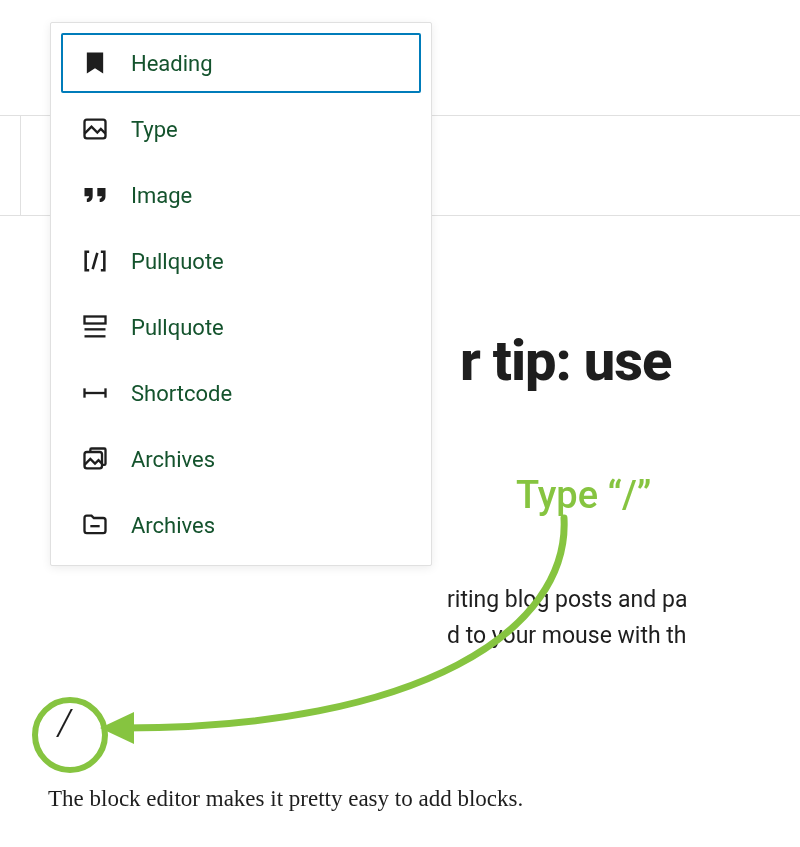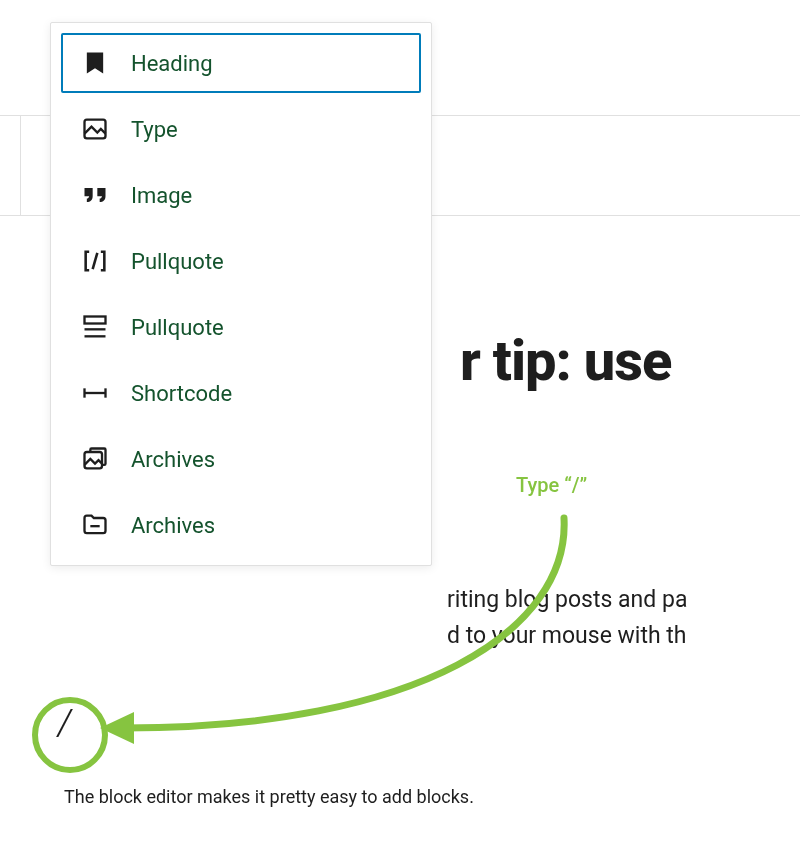--- a/index.html
+++ b/index.html
@@ -7,21 +7,21 @@
   .canvas { position: relative; width: 800px; height: 847px; }
 
   
   .bg-line-top { position:absolute; left:0; right:0; top:115px; height:1px; background:#e0e0e0; }
   .bg-line-vsep { position:absolute; left:20px; top:115px; width:1px; height:100px; background:#e0e0e0; }
   .bg-line-bot { position:absolute; left:0; right:0; top:215px; height:1px; background:#e0e0e0; }
 
   
   .bg-title { position:absolute; left:0; right:0; top:328px; padding-left:460px; font-size:56px; font-weight:800; letter-spacing:-1px; white-space:nowrap; }
   .bg-para  { position:absolute; left:0; right:0; top:582px; padding-left:447px; font-size:23px; line-height:1.55; white-space:nowrap; }
-  .bottom-para { position:absolute; left:64px; right:0; top:786px; font-size:18px; white-space:nowrap; }
+  .bottom-para { position:absolute; left:48px; right:0; top:786px; font-size:23px; white-space:nowrap;font-family:Liberation Serif, serif; }
 
   
   .menu {
     position:absolute; left:50px; top:22px; width:382px;
     background:#fff; border:1px solid #e0e0e0; border-radius:2px;
     box-shadow:0 2px 10px rgba(0,0,0,0.08);
     padding:4px 0;
     z-index:5;
   }
   .menu-item {
@@ -32,21 +32,21 @@
     border:2px solid transparent; border-radius:2px;
     margin:6px 10px;
   }
   .menu-item.selected { border-color:#007cba; }
   .menu-icon { width:28px; height:28px; display:flex; align-items:center; justify-content:center; flex:0 0 28px; }
   .menu-icon svg { width:28px; height:28px; }
 
   
   .anno-label {
     position:absolute; left:516px; top:473px;
-    font-size:20px; color:#86c440; font-weight:500;
+    font-size:38px; color:#86c440; font-weight:500;
   }
   .anno-circle {
     position:absolute; left:32px; top:697px; width:76px; height:76px;
     border:6px solid #86c440; border-radius:50%;
     z-index:3;
   }
   .slash-char {
     position:absolute; left:58px; top:699px; font-size:42px; font-style:italic;
     font-family: Georgia, "Times New Roman", serif; color:#1e1e1e;
     z-index:2;

